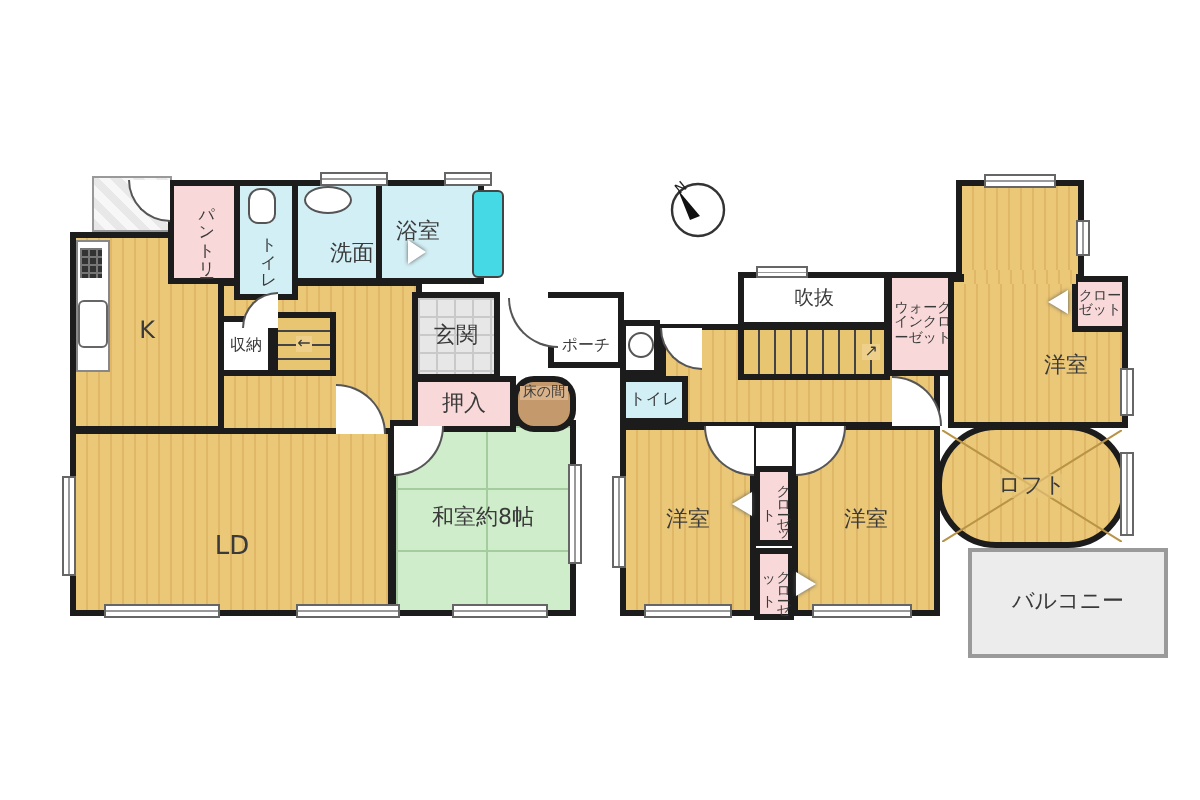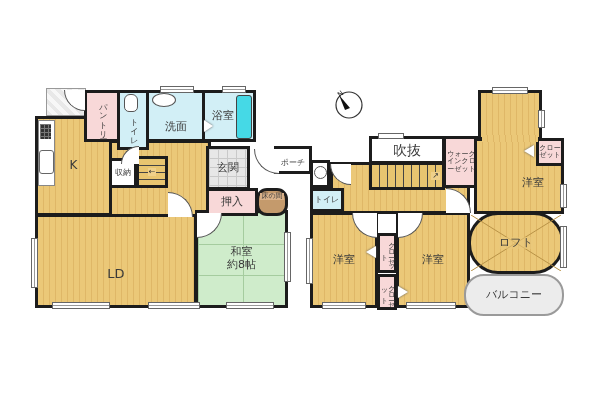--- a/index.html
+++ b/index.html
@@ -64,44 +64,44 @@
       <span class="lbl-s vt">パントリー</span>
     </div>
     <div class="room blue" style="left:117px;top:90px;width:32px;height:60px;">
       <span class="lbl-s vt" style="margin-top:14px;">トイレ</span>
     </div>
     <div class="icon" style="left:124px;top:94px;width:12px;height:16px;background:#fff;border:1px solid #555;border-radius:6px 6px 5px 5px;"></div>
     <div class="room blue" style="left:146px;top:90px;width:60px;height:52px;">
       <span class="lbl" style="margin-top:22px;">洗面</span>
     </div>
     <div class="icon" style="left:152px;top:93px;width:22px;height:12px;background:#fff;border:1px solid #555;border-radius:50%;"></div>
-    <div class="room blue" style="left:202px;top:90px;width:54px;height:52px;">
+    <div class="room blue" style="left:188px;top:90px;width:54px;height:52px;">
       <span class="lbl" style="margin-right:12px;">浴室</span>
     </div>
     <div class="icon" style="left:236px;top:95px;width:14px;height:42px;background:#45d9e6;border:1px solid #444;border-radius:3px;"></div>
 
     <div class="room white" style="left:109px;top:158px;width:28px;height:30px;">
       <span class="lbl-s">収納</span>
     </div>
     <div class="room stairs-h" style="left:136px;top:156px;width:32px;height:32px;">
       <span class="lbl-s" style="background:#efd08a;padding:0 1px;">←</span>
     </div>
 
     <div class="room tile" style="left:206px;top:146px;width:44px;height:44px;">
       <span class="lbl">玄関</span>
     </div>
-    <div class="room white" style="left:250px;top:146px;width:38px;height:28px;align-items:flex-end;margin-left:24px;">
+    <div class="room white" style="left:250px;top:146px;width:38px;height:38px;align-items:flex-end;margin-left:24px;">
       <span class="lbl-s" style="margin-bottom:3px;">ポーチ</span>
     </div>
     <div class="arc arc-bl" style="left:254px;top:149px;width:24px;height:24px;"></div>
 
     <div class="room tan" style="left:35px;top:214px;width:162px;height:94px;">
       <span class="lbl" style="font-size:13px;margin-top:26px;">LD</span>
     </div>
-    <div class="room green" style="left:195px;top:210px;width:93px;height:98px;flex-direction:column;">
+    <div class="room green" style="left:195px;top:210px;width:93px;height:98px;flex-direction:row;">
       <span class="lbl">和室</span>
       <span class="lbl">約8帖</span>
     </div>
     <div class="room pink" style="left:206px;top:188px;width:52px;height:28px;">
       <span class="lbl">押入</span>
     </div>
     <div class="room brown" style="left:256px;top:188px;width:32px;height:28px;align-items:flex-start;">
       <span class="lbl-xs" style="margin-top:2px;background:#d9b28a;padding:0 1px;">床の間</span>
     </div>
 
@@ -125,21 +125,21 @@
       <svg width="30" height="30" viewBox="0 0 30 30">
         <circle cx="15" cy="15" r="13" fill="#fff" stroke="#333" stroke-width="1.2"></circle>
         <polygon points="16,18 5,5 11,20" fill="#111"></polygon>
       </svg>
       <span style="position:absolute;left:4px;top:0px;font-size:7px;transform:rotate(-40deg);color:#222;">N</span>
     </div>
 
     <div class="room tan" style="left:330px;top:162px;width:140px;height:52px;"></div>
 
     <div class="room white" style="left:369px;top:136px;width:76px;height:28px;">
-      <span class="lbl" style="font-size:14px;">吹抜</span>
+      <span class="lbl" style="font-size:10px;">吹抜</span>
     </div>
     <div class="room stairs-v" style="left:369px;top:162px;width:76px;height:28px;justify-content:flex-end;">
       <span class="lbl-s" style="background:#efd08a;padding:0 1px;margin-right:2px;">↗</span>
     </div>
     <div class="room pink" style="left:443px;top:136px;width:37px;height:52px;">
       <span class="lbl-xs">ウォークインクローゼット</span>
     </div>
 
     <div class="room tan" style="left:478px;top:90px;width:64px;height:50px;"></div>
     <div class="room tan" style="left:474px;top:138px;width:90px;height:76px;">
@@ -173,21 +173,21 @@
     <div class="tri" style="left:398px;top:286px;width:0;height:0;border-top:6px solid transparent;border-bottom:6px solid transparent;border-left:10px solid #fff;filter:drop-shadow(0 0 1px #555);"></div>
 
     <div class="room tan" style="left:468px;top:212px;width:96px;height:62px;border-radius:30px;">
       <svg width="90" height="56" viewBox="0 0 90 56" style="position:absolute;left:0;top:0;">
         <line x1="0" y1="0" x2="90" y2="56" stroke="#b99347" stroke-width="1"></line>
         <line x1="90" y1="0" x2="0" y2="56" stroke="#b99347" stroke-width="1"></line>
       </svg>
       <span class="lbl" style="position:relative;z-index:2;background:rgba(234,200,124,.6);">ロフト</span>
     </div>
 
-    <div class="room balc" style="left:464px;top:274px;width:100px;height:42px;border-radius:20px;">
+    <div class="room balc" style="left:484px;top:274px;width:100px;height:55px;">
       <span class="lbl">バルコニー</span>
     </div>
 
     <div class="arc arc-bl" style="left:330px;top:164px;width:20px;height:20px;"></div>
     <div class="arc arc-bl" style="left:352px;top:213px;width:24px;height:24px;"></div>
     <div class="arc arc-br" style="left:398px;top:213px;width:24px;height:24px;"></div>
     <div class="arc arc-tr" style="left:446px;top:188px;width:24px;height:24px;"></div>
 
     <div class="win win-h" style="left:492px;top:87px;width:36px;height:7px;"></div>
     <div class="win win-v" style="left:538px;top:110px;width:7px;height:18px;"></div>

